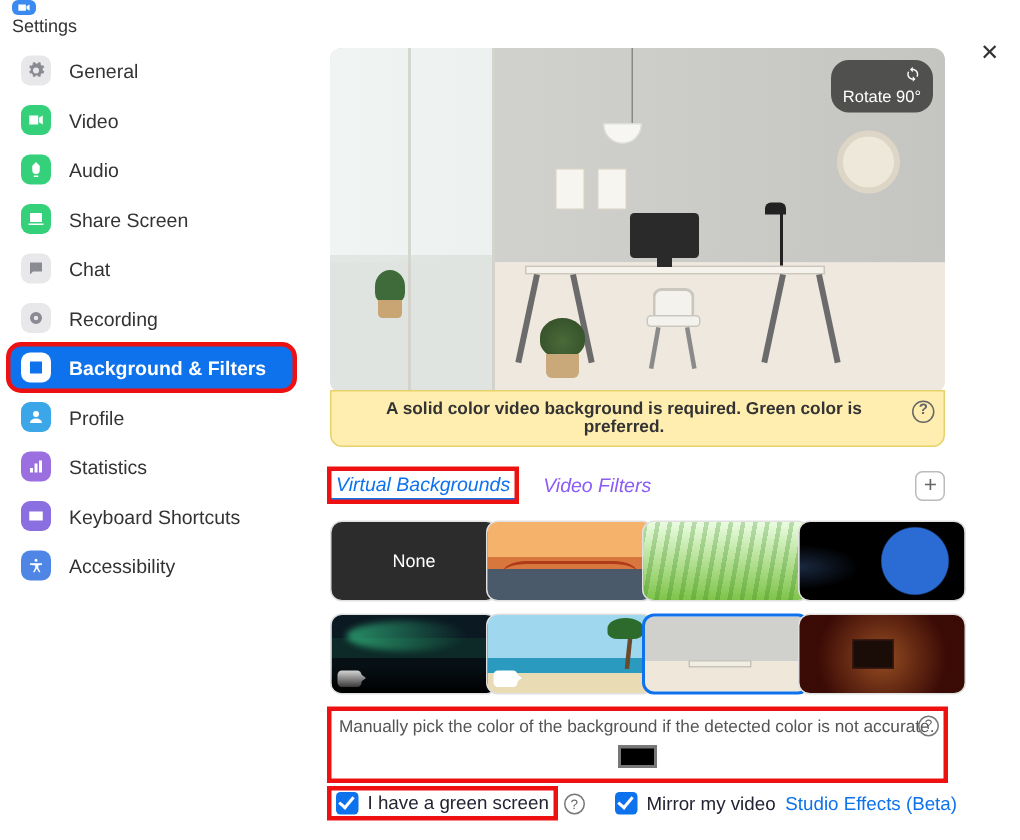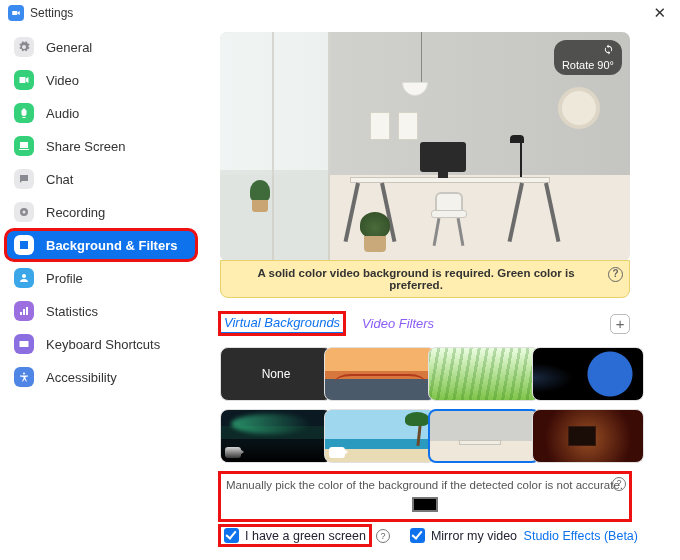--- a/index.html
+++ b/index.html
@@ -1,17 +1,17 @@
 <!DOCTYPE html>
 <html><head>
 <meta charset="utf-8">
 <style>
   * { box-sizing: border-box; margin: 0; padding: 0; font-family: -apple-system, BlinkMacSystemFont, "Segoe UI", Arial, sans-serif; }
   body { width: 680px; height: 560px; background: #fff; overflow: hidden; font-size: 13px; color: #232333; }
-  .title-bar { height: 26px; display: flex; align-items: center; padding: 0 8px; }
+  .title-bar { height: 26px; display: flex; padding: 0 8px; flex-direction: column; }
   .title-bar .app-icon { width: 16px; height: 16px; background: #3b8af0; border-radius: 4px; display: flex; align-items: center; justify-content: center; margin-right: 6px; }
   .title-bar .app-icon svg { width: 10px; height: 10px; fill: #fff; }
   .title-bar .title { font-size: 12px; color: #333; }
   .title-bar .close { margin-left: auto; cursor: pointer; font-size: 15px; color: #333; padding: 2px 6px; }
   .main { display: flex; height: calc(100% - 26px); }
   .sidebar { width: 202px; padding: 6px 6px; }
   .sidebar-item { display: flex; align-items: center; height: 30px; border-radius: 8px; padding: 0 8px; margin-bottom: 3px; cursor: pointer; font-size: 13px; color: #333; }
   .sidebar-item .s-icon { width: 20px; height: 20px; border-radius: 6px; margin-right: 12px; display: flex; align-items: center; justify-content: center; }
   .sidebar-item .s-icon svg { width: 12px; height: 12px; fill: #fff; }
   .sidebar-item.active { background: #0e72ed; color: #fff; font-weight: 600; }
@@ -263,21 +263,21 @@
       <div class="thumb th-red"></div>
     </div>
 
     <div class="manual-box hl-red">
       <span>Manually pick the color of the background if the detected color is not accurate.</span>
       <span class="info-icon">?</span>
       <div class="swatch" title="#000000"></div>
     </div>
 
     <div class="check-row">
-      <span class="hl-red" style="display:flex;align-items:center;gap:6px;padding:2px 4px">
+      <span class="hl-red" style="display:flex;align-items:flex-start;gap:6px;padding:2px 4px">
         <span class="cbx"></span>
         <span>I have a green screen</span>
       </span>
       <span class="q-icon">?</span>
       <span class="cbx"></span>
       <span>Mirror my video</span>
       <span class="studio-link">Studio Effects (Beta)</span>
     </div>
   </div>
 </div>

